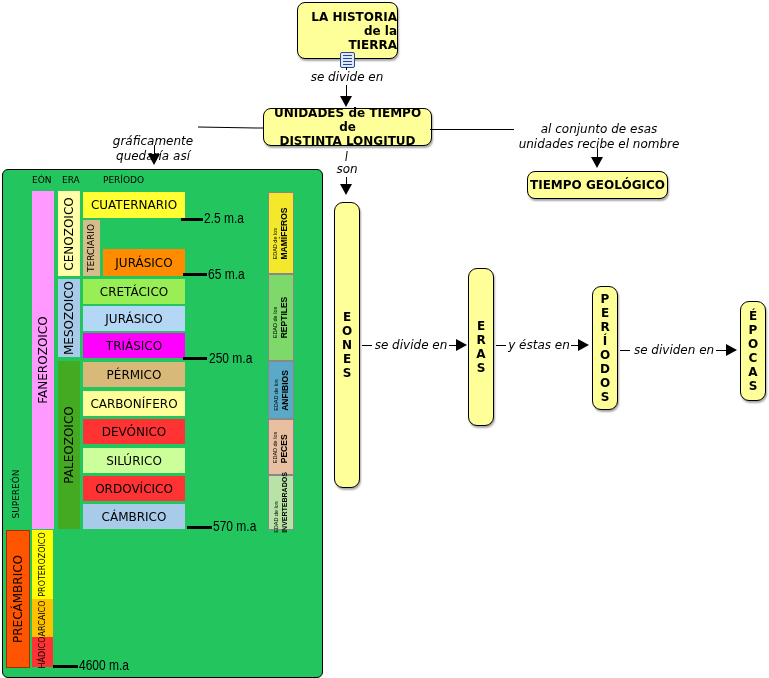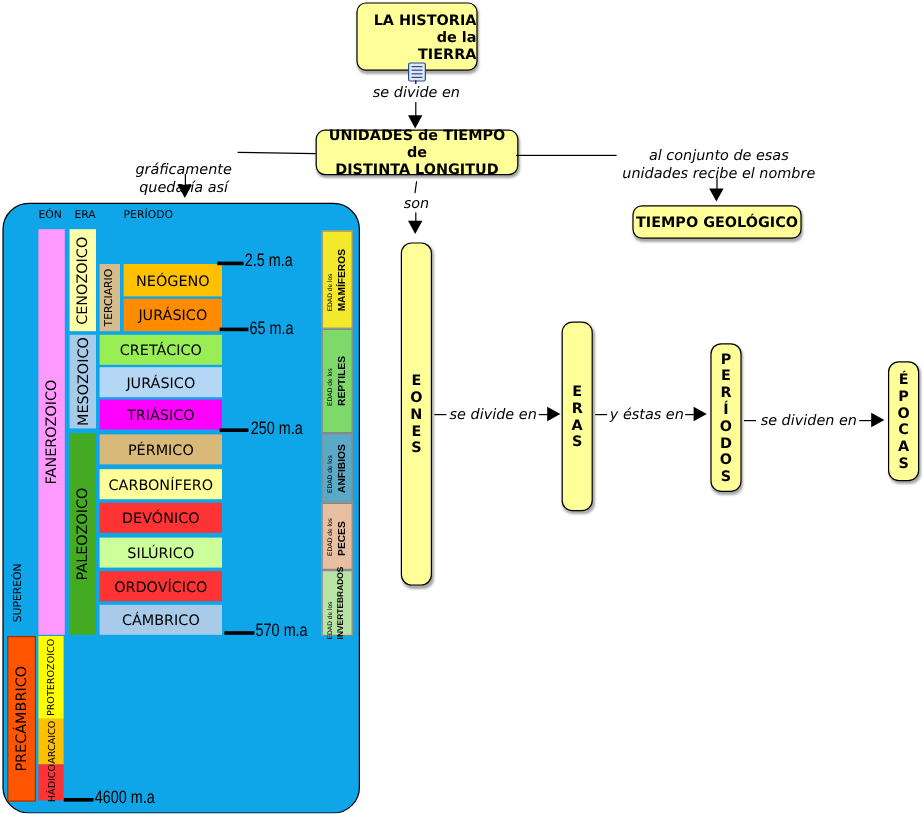--- a/index.html
+++ b/index.html
@@ -9,21 +9,21 @@
           box-shadow:1px 2px 2px rgba(0,0,0,0.35); font-weight:bold; font-size:12px;
           display:flex; align-items:center; justify-content:center; text-align:center; line-height:14px; }
   .vnode { position:absolute; background:#ffff99; border:1.5px solid #000; border-radius:9px;
            box-shadow:1px 2px 2px rgba(0,0,0,0.35); font-weight:bold; font-size:12px;
            display:flex; flex-direction:column; align-items:center; justify-content:center; line-height:14px; }
   .vnode span { display:block; }
   .lbl { position:absolute; font-size:12px; text-align:center; line-height:15px; background:#fff; white-space:nowrap;font-style:italic; }
   .line { position:absolute; background:#000; }
   .arrow-down { position:absolute; width:0; height:0; border-left:6px solid transparent; border-right:6px solid transparent; border-top:11px solid #000; }
   .arrow-right { position:absolute; width:0; height:0; border-top:6px solid transparent; border-bottom:6px solid transparent; border-left:11px solid #000; }
-  .panel { position:absolute; left:2px; top:169px; width:296px; height:507px; border:1.5px solid #000; border-radius:22px; background:#0ea5e9; overflow:hidden; }
+  .panel { position:absolute; left:2px; top:169px; width:296px; height:507px; border:1.5px solid #000; border-radius:6px; background:#22c55e; overflow:hidden;padding-left:23px; }
   .hdr { position:absolute; font-family:"DejaVu Sans", sans-serif; font-size:9px; }
   .box { position:absolute; display:flex; align-items:center; justify-content:center; font-family:"DejaVu Sans", sans-serif; font-size:12px; white-space:nowrap; }
   .vbox { position:absolute; display:flex; align-items:center; justify-content:center; }
   .vtext { transform:rotate(-90deg); white-space:nowrap; font-family:"DejaVu Sans", sans-serif; }
   .tick { position:absolute; height:3px; background:#000; }
   .ma { position:absolute; font-family:"Liberation Sans", sans-serif; font-size:15px; transform:scaleX(0.8); transform-origin:left center; white-space:nowrap; }
   .age { position:absolute; left:268px; width:24px; border:1px solid #888; display:flex; align-items:center; justify-content:center; }
   .age .vtext { display:flex; flex-direction:column; align-items:flex-start; font-family:"Liberation Sans", sans-serif; }
   .age .small { font-size:5.5px; line-height:7px; }
   .age .big { font-size:8.5px; font-weight:bold; line-height:10px; }
@@ -134,21 +134,21 @@
   <div class="vbox" style="left:55px;top:109px;width:22px;height:78px;background:#a8cbea;">
     <span class="vtext" style="font-size:12px;">MESOZOICO</span>
   </div>
   <div class="vbox" style="left:55px;top:191px;width:22px;height:168px;background:#44aa22;">
     <span class="vtext" style="font-size:12px;">PALEOZOICO</span>
   </div>
   <div class="vbox" style="left:80px;top:50px;width:17px;height:56px;background:#d6bc8a;">
     <span class="vtext" style="font-size:9px;">TERCIARIO</span>
   </div>
 
-  <div class="box" style="left:100px;top:50px;width:82px;height:27px;background:#ffc000;">NEÓGENO</div>
+  <div class="box" style="left:80px;top:22px;width:102px;height:26px;background:#ffff33;">CUATERNARIO</div>
   <div class="box" style="left:100px;top:79px;width:82px;height:27px;background:#ff8c00;">JURÁSICO</div>
   <div class="box" style="left:80px;top:109px;width:102px;height:25px;background:#99ee55;">CRETÁCICO</div>
   <div class="box" style="left:80px;top:136px;width:102px;height:25px;background:#b3d7f5;">JURÁSICO</div>
   <div class="box" style="left:80px;top:163px;width:102px;height:25px;background:#ff00ff;">TRIÁSICO</div>
   <div class="box" style="left:80px;top:192px;width:102px;height:25px;background:#d9b97a;">PÉRMICO</div>
   <div class="box" style="left:80px;top:221px;width:102px;height:25px;background:#ffff99;">CARBONÍFERO</div>
   <div class="box" style="left:80px;top:249px;width:102px;height:25px;background:#ff3333;">DEVÓNICO</div>
   <div class="box" style="left:80px;top:306px;width:102px;height:25px;background:#ff3333;">ORDOVÍCICO</div>
   <div class="box" style="left:80px;top:278px;width:102px;height:25px;background:#ccff99;">SILÚRICO</div>
   <div class="box" style="left:80px;top:334px;width:102px;height:25px;background:#a8cbea;">CÁMBRICO</div>

